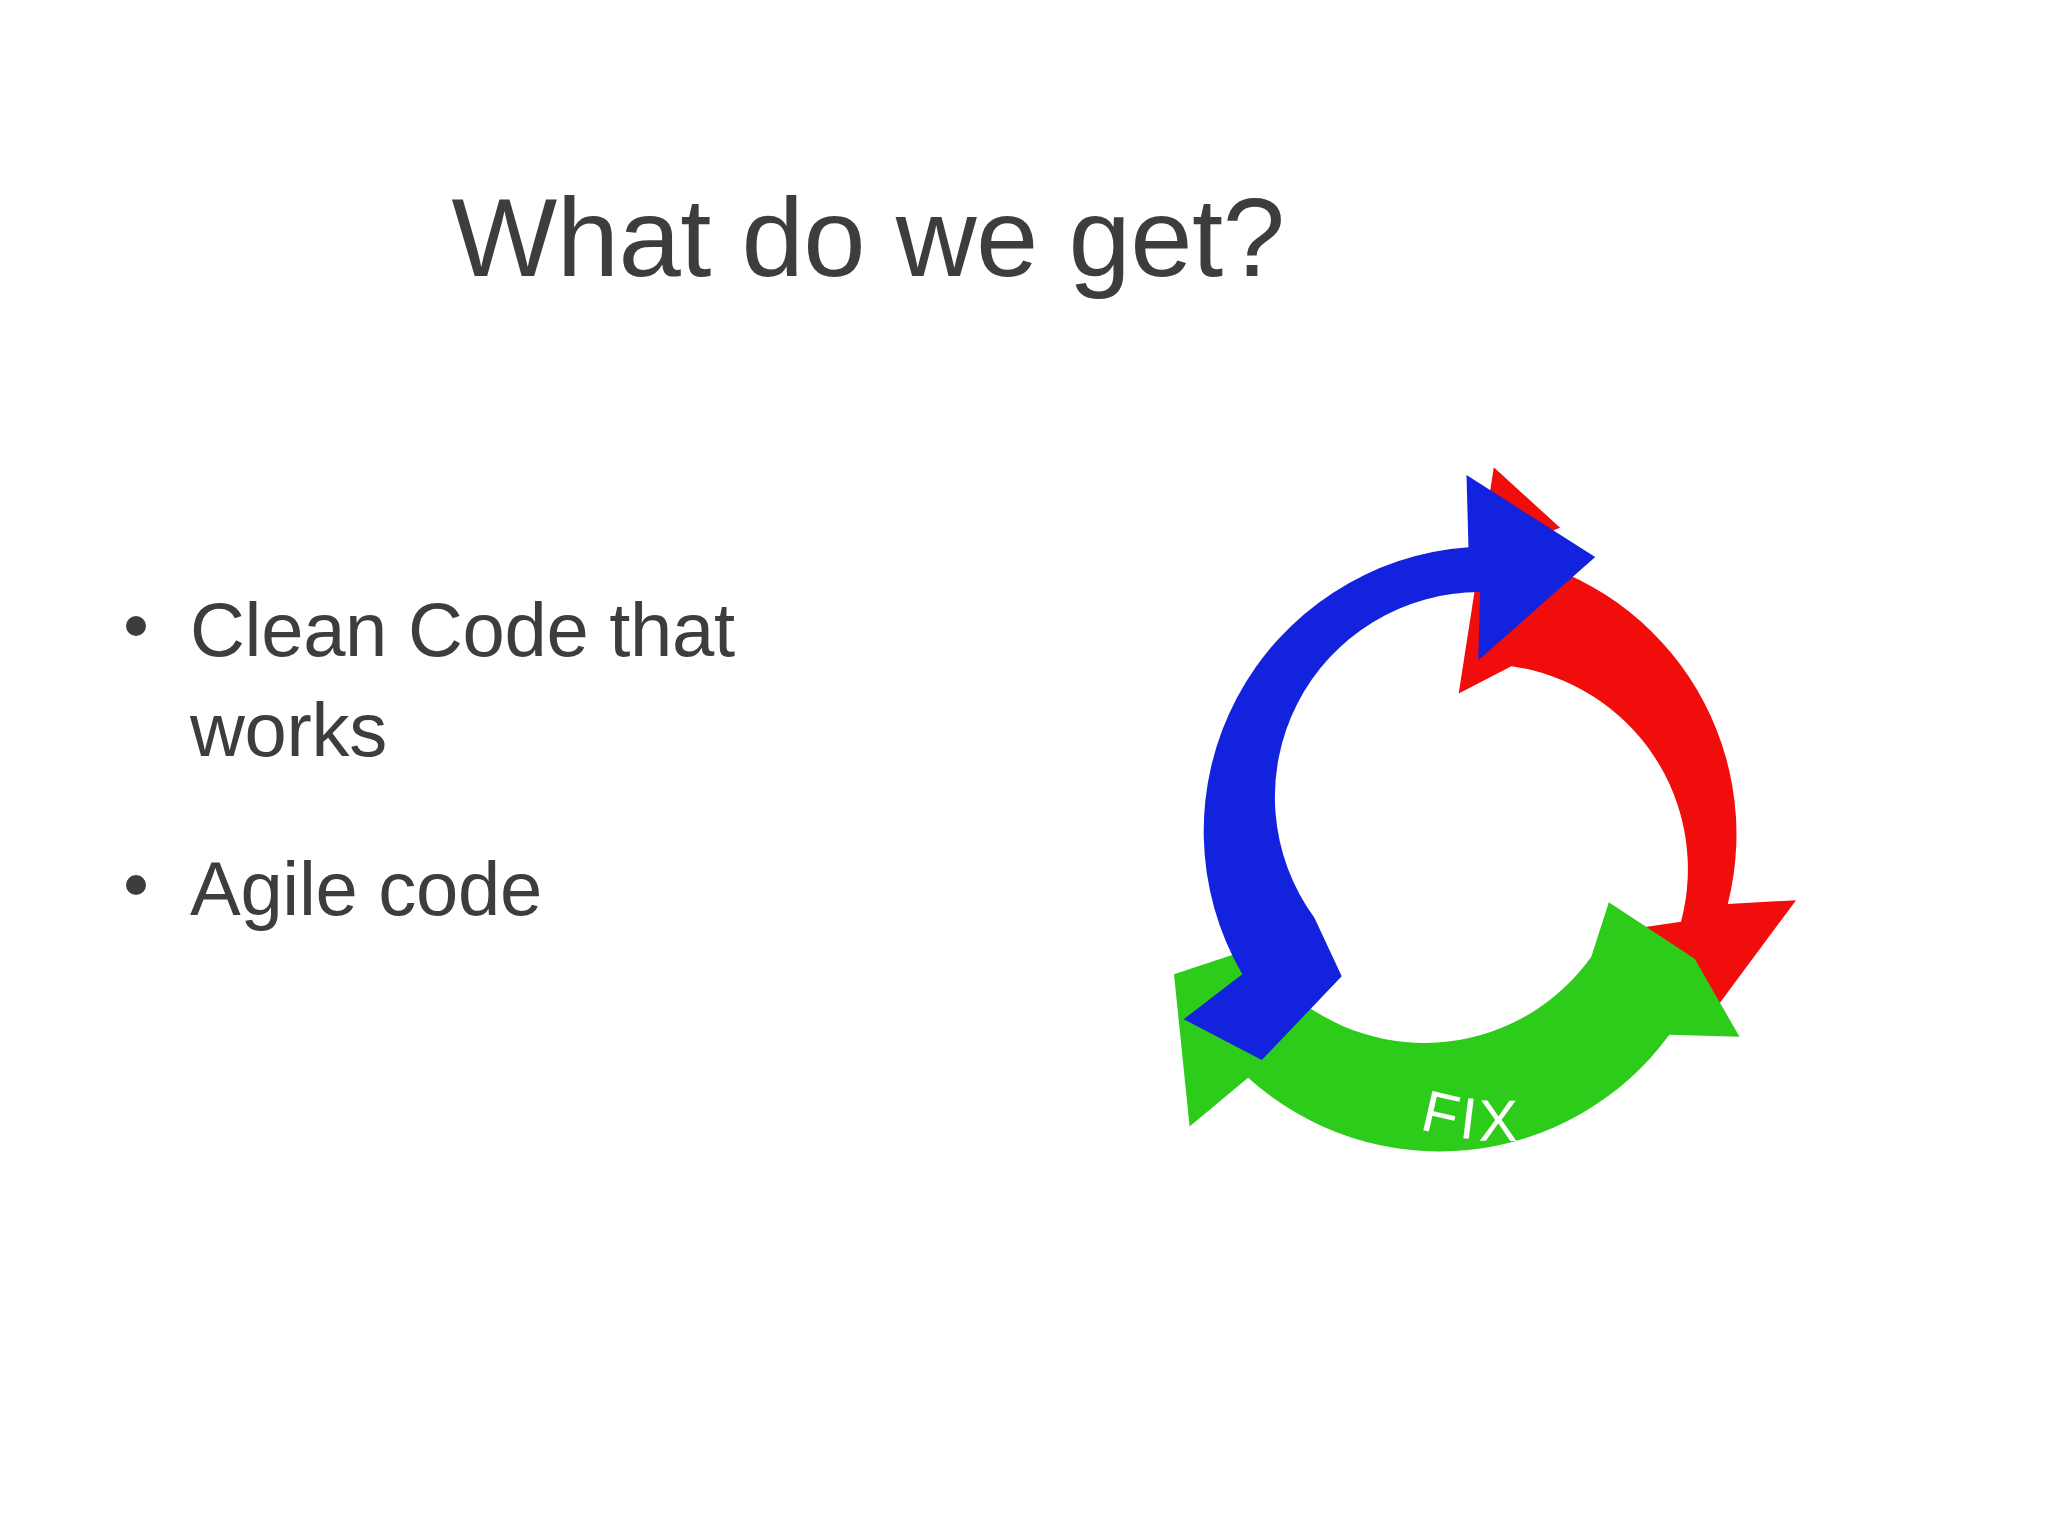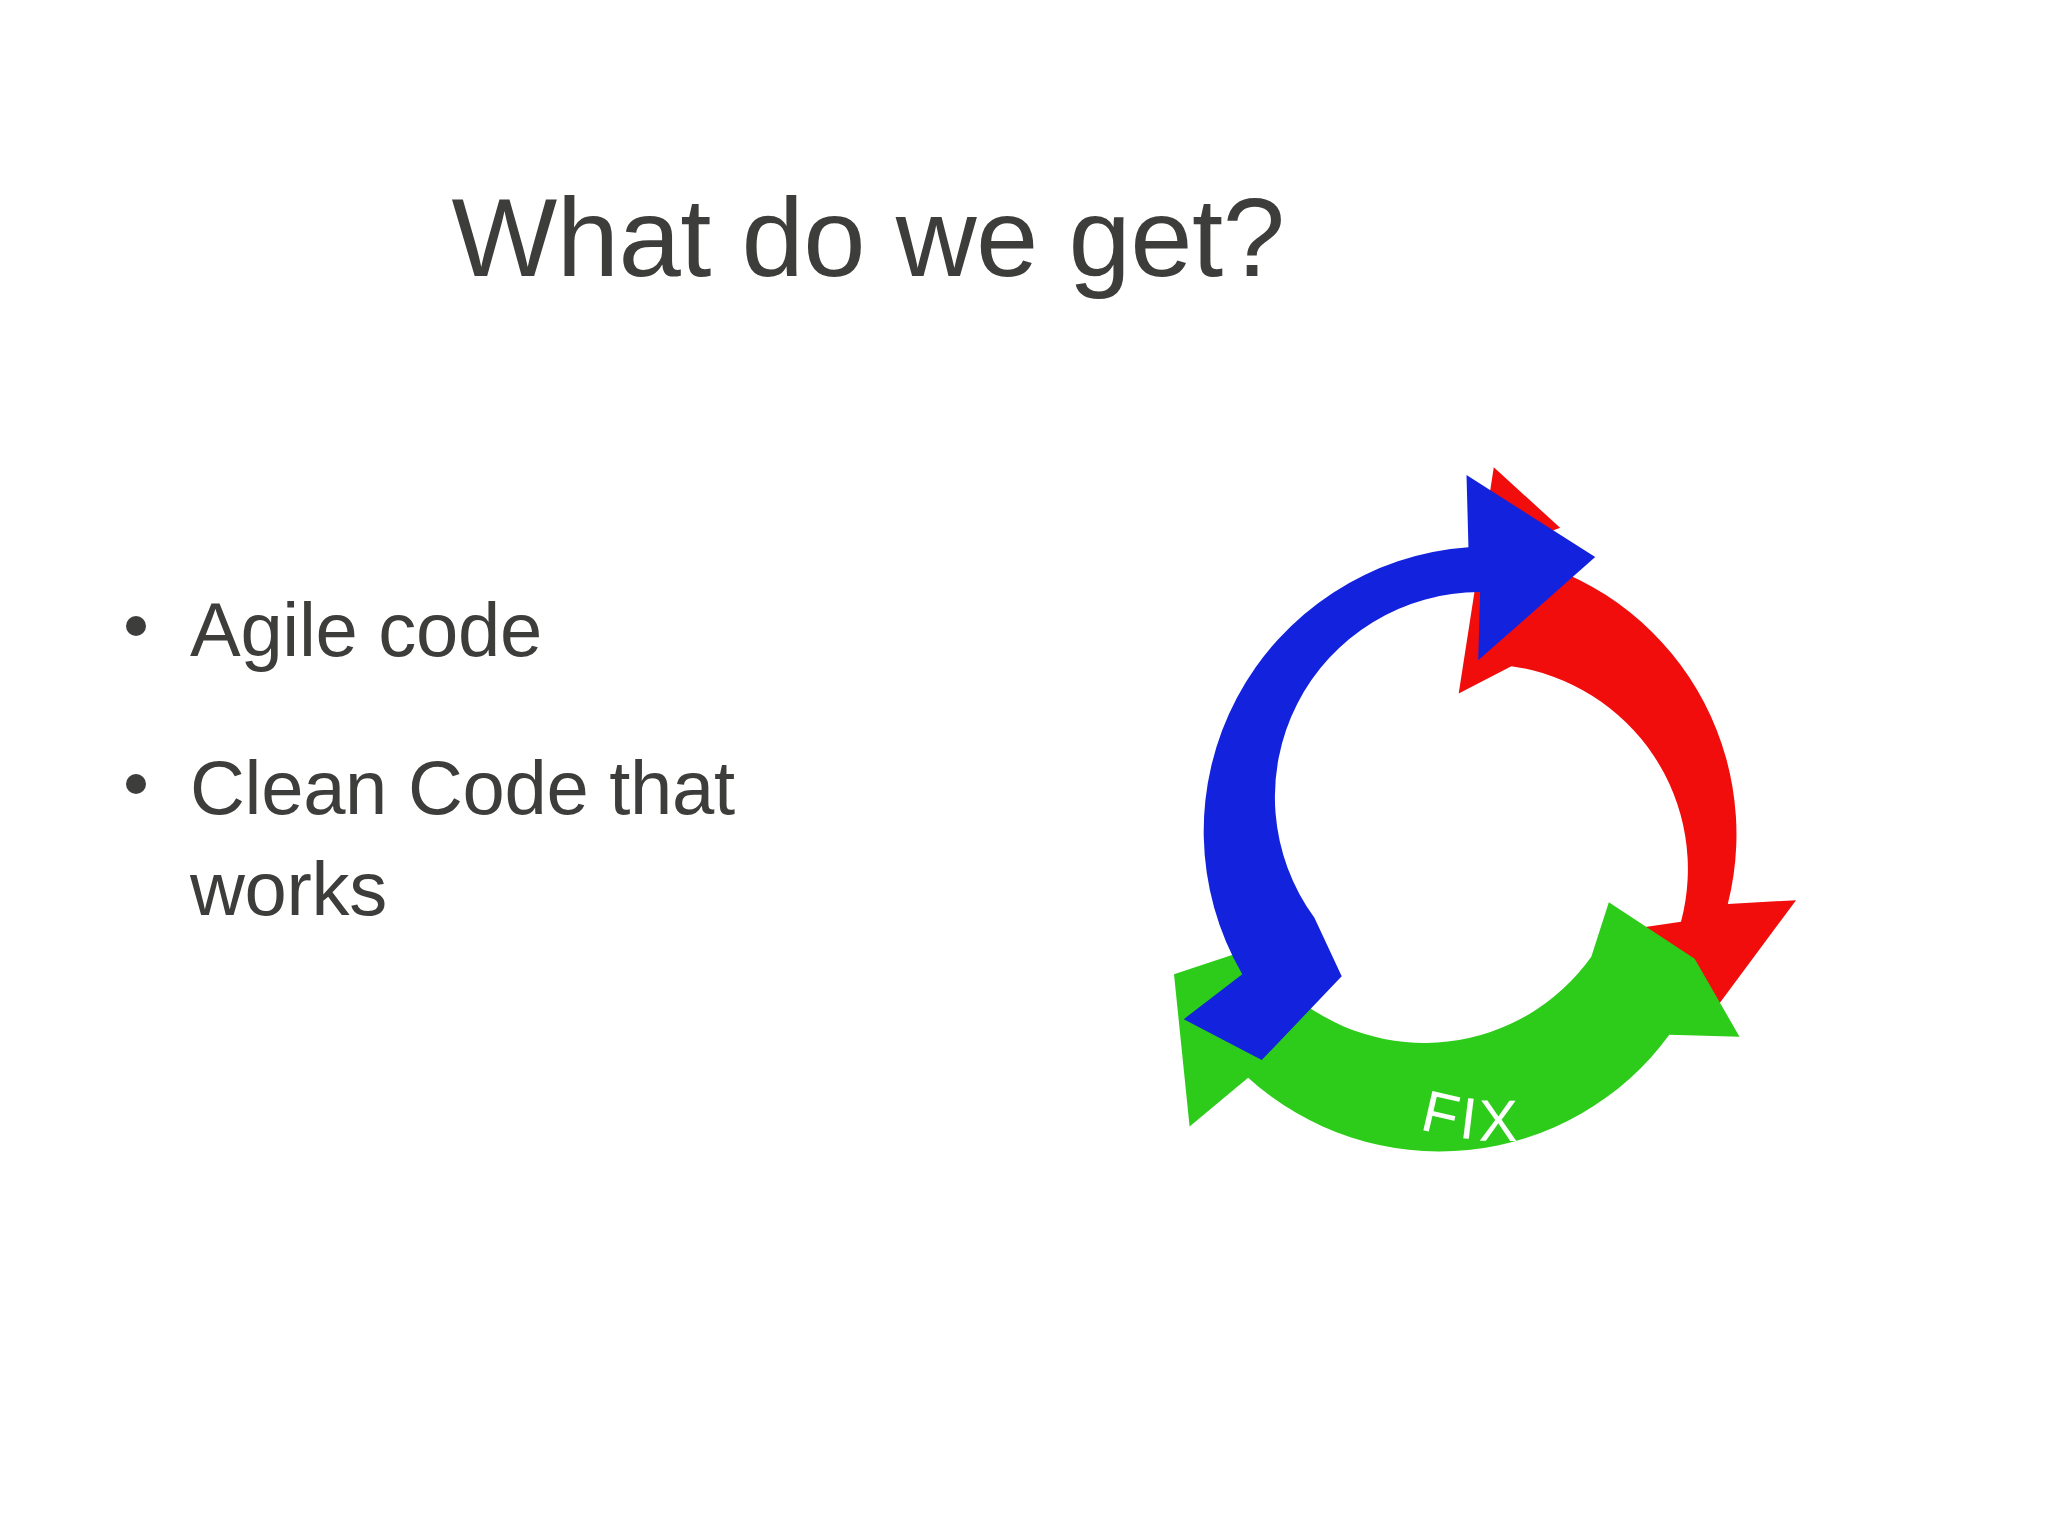--- a/index.html
+++ b/index.html
@@ -94,25 +94,25 @@
 </head>
 <body style="background: rgb(255, 255, 255);">
 
 <div class="slide" style="background: rgb(255, 255, 255);">
 
   <h1 class="slide-title" style="color: rgb(61, 61, 59);">What do we get?</h1>
 
   <ul class="bullet-list">
     <li class="bullet-item" style="color: rgb(61, 61, 59);">
       <span class="bullet-dot" style="background: rgb(61, 61, 59);"></span>
-      <span>Agile code</span>
+      <span>Clean Code that works</span>
     </li>
     <li class="bullet-item" style="color: rgb(61, 61, 59);">
       <span class="bullet-dot" style="background: rgb(61, 61, 59);"></span>
-      <span>Clean Code that works</span>
+      <span>Agile code</span>
     </li>
   </ul>
 
   <div class="cycle-diagram">
     <svg viewBox="0 0 400 400" xmlns="http://www.w3.org/2000/svg" aria-hidden="true">
       <defs>
 
         <path id="pathRefactor" d="M 60.5 252 A 148 148 0 0 1 126 72" fill="none"></path>
         <path id="pathTest" d="M 326 140 A 148 148 0 0 1 341 236" fill="none"></path>
         <path id="pathFix" d="M 120 330 A 148 148 0 0 0 268 347" fill="none"></path>

